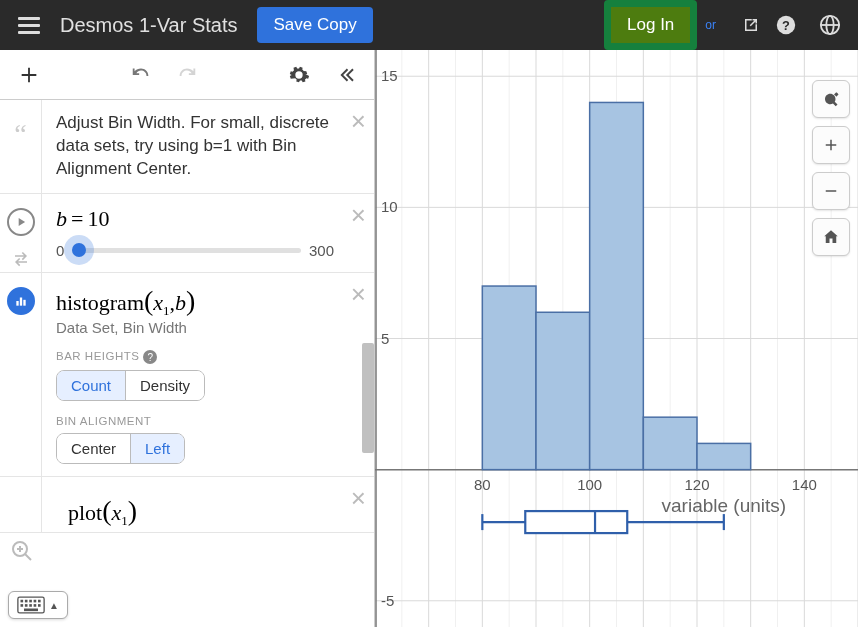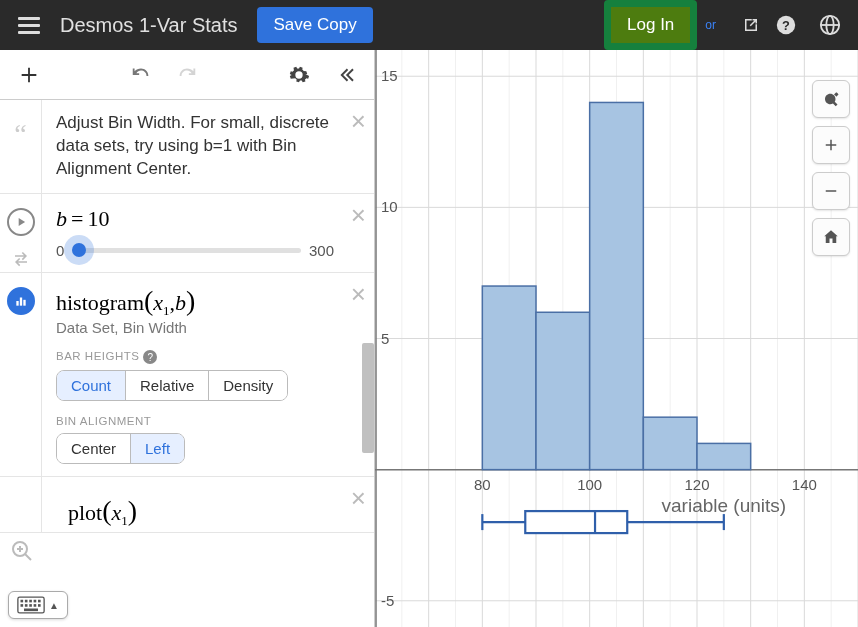--- a/index.html
+++ b/index.html
@@ -232,21 +232,20 @@
             <div class="math">
               <span style="font-style:normal">histogram</span><span class="n" style="font-size:28px">(</span><span>x</span><sub class="n" style="font-size:13px">1</sub><span class="n">,</span><span>b</span><span class="n" style="font-size:28px">)</span>
             </div>
             <div class="subdesc">Data Set, Bin Width</div>
             <div class="seclabel">
               <span>BAR HEIGHTS</span>
               <span class="q">?</span>
             </div>
             <div class="btngroup">
               <button class="sel">Count</button>
-              <button>Relative</button>
               <button>Density</button>
             </div>
             <div class="seclabel">BIN ALIGNMENT</div>
             <div class="btngroup">
               <button>Center</button>
               <button class="sel">Left</button>
             </div>
             <div class="xbtn">×</div>
           </div>
         </div>

